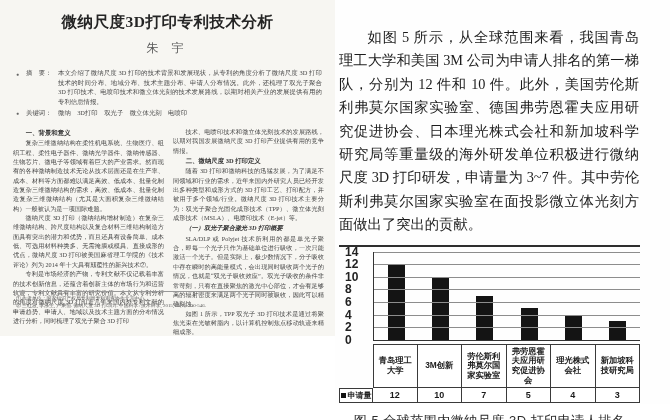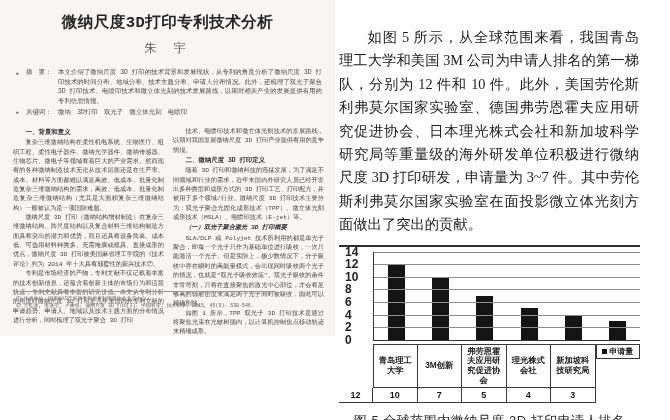--- a/index.html
+++ b/index.html
@@ -1,21 +1,21 @@
 <!DOCTYPE html>
 <html><head>
 <meta charset="utf-8">
 <style>
   html,body{margin:0;padding:0;background:#888;}
   #stage{width:670px;height:420px;display:flex;overflow:hidden;background:#fff;
          font-family:"Liberation Serif","DejaVu Serif",serif;}
 
   
   .paper{width:335px;height:336px;background:#f7f6f2;position:relative;box-sizing:border-box;
-         padding-top:12px;color:#3f3f3f;overflow:hidden;font-family:Liberation Mono, monospace;}
+         padding-top:12px;color:#3f3f3f;overflow:hidden;}
   .paper-title{text-align:center;font-size:15.5px;font-weight:bold;color:#242424;letter-spacing:.5px;}
   .paper-author{text-align:center;font-size:12px;color:#5a5a5a;margin-top:7px;letter-spacing:5px;}
   .meta{margin:11px 13px 0 16px;font-size:6.4px;line-height:9.7px;color:#4a4a4a;text-align:justify;}
   .meta-row{display:flex;margin-bottom:1px;}
   .meta-bullet{width:10px;flex:none;font-size:5px;color:#666;padding-top:1.5px;}
   .meta-label{width:32px;flex:none;color:#4a4a4a;}
   .meta-text{flex:1;}
   .body-cols{display:flex;gap:9px;margin-top:8px;padding:0 11px 0 13px;height:230px;overflow:hidden;
              font-size:6.2px;line-height:9.35px;color:#454545;text-align:justify;}
   .bcol{flex:1;overflow:hidden;}
@@ -152,20 +152,21 @@
             <div class="gridline" style="top: 37.7143px;"></div>
             <div class="gridline" style="top: 50.2857px;"></div>
             <div class="gridline" style="top: 62.8571px;"></div>
             <div class="gridline" style="top: 75.4286px;"></div>
           </div>
       </div>
       <div class="chart-table" id="chartTable">
           <div class="cell blank"></div>
           <div class="cell cat first-cat">青岛理工大学</div>
           <div class="cell cat">3M创新</div>
+          <div class="cell cat">劳伦斯利弗莫尔国家实验室</div>
           <div class="cell cat">弗劳恩霍夫应用研究促进协会</div>
           <div class="cell cat">理光株式会社</div>
           <div class="cell cat">新加坡科技研究局</div>
           <div class="cell legend">
             <span class="swatch"></span>
             <span>申请量</span>
           </div>
           <div class="cell val">12</div>
           <div class="cell val">10</div>
           <div class="cell val">7</div>

